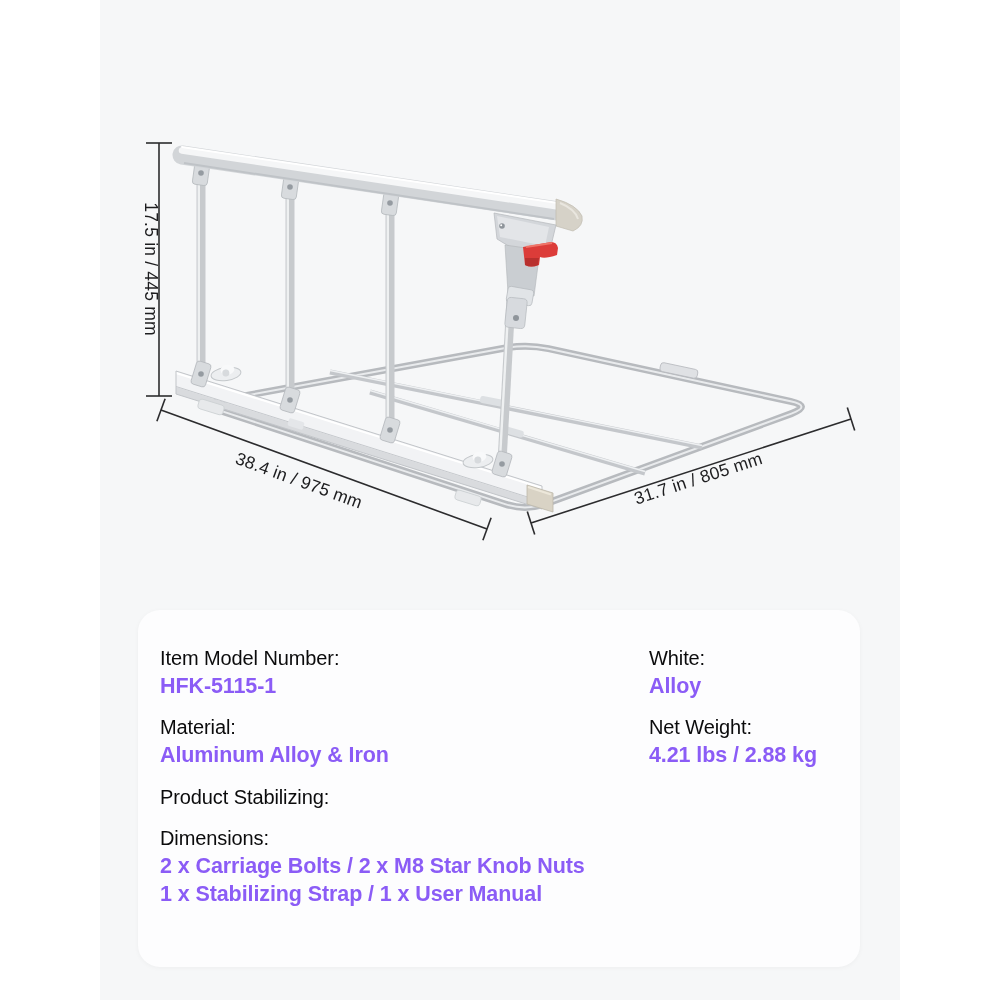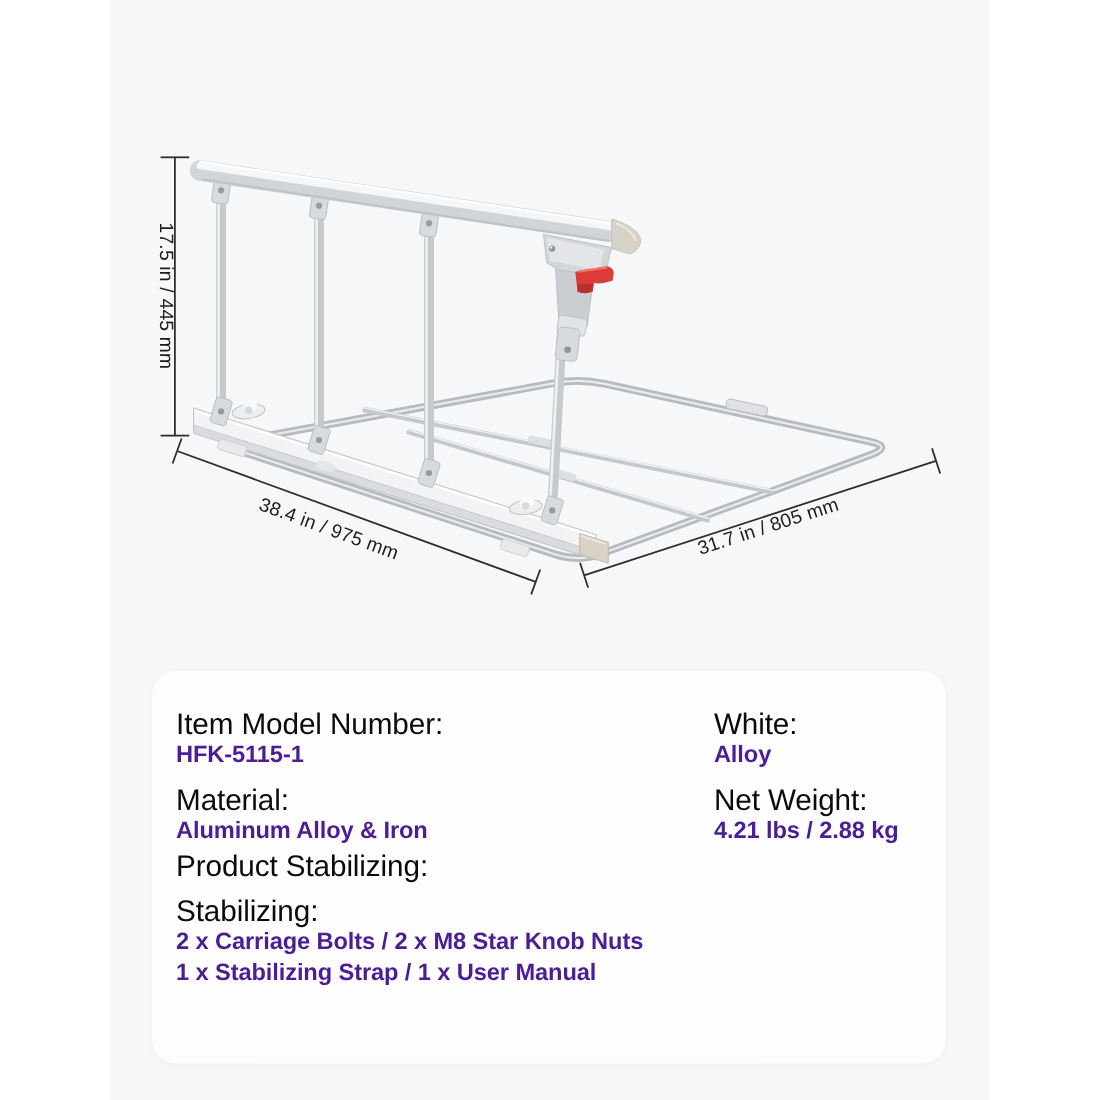--- a/index.html
+++ b/index.html
@@ -15,30 +15,30 @@
   .stage-svg{position:absolute;left:0;top:0;width:1000px;height:1000px;}
 
   .spec-card{
     position:absolute;left:138px;top:610px;width:722px;height:357px;
     background:#fdfdfe;border-radius:22px;
     box-shadow:0 1px 5px rgba(0,0,0,0.04);
     box-sizing:border-box;
     padding:34px 24px 0 22px;
   }
   .spec-row{display:flex;margin-bottom:13px;}
-  .spec-row.gap14{margin-bottom:4px;}
+  .spec-row.gap14{margin-bottom:14px;}
   .spec-cell{width:489px;}
   .spec-cell.right{flex:1;}
   .spec-cell.full{width:100%;}
   .spec-label{
-    font-size:27px;line-height:28px;color:#0b0b0c;
+    font-size:20px;line-height:28px;color:#0b0b0c;
     letter-spacing:-0.1px;font-weight:400;
   }
   .spec-value{
-    font-size:21.5px;line-height:28px;color:#4c1d95;
+    font-size:21.5px;line-height:28px;color:#8b5cf6;
     font-weight:700;letter-spacing:-0.1px;
   }
   .dim-label{
     font-size:17.5px;fill:#1d1d1f;letter-spacing:0.2px;
     font-family:"Liberation Sans","DejaVu Sans",sans-serif;
   }
 </style>
 </head>
 <body>
 
@@ -190,18 +190,18 @@
       <div class="spec-value">4.21 lbs / 2.88 kg</div>
     </div>
   </div>
   <div class="spec-row">
     <div class="spec-cell full">
       <div class="spec-label">Product Stabilizing:</div>
     </div>
   </div>
   <div class="spec-row">
     <div class="spec-cell full">
-      <div class="spec-label">Stabilizing:</div>
+      <div class="spec-label">Dimensions:</div>
       <div class="spec-value">2 x Carriage Bolts / 2 x M8 Star Knob Nuts</div>
       <div class="spec-value">1 x Stabilizing Strap / 1 x User Manual</div>
     </div>
   </div>
 </div>
 
 </body></html>

